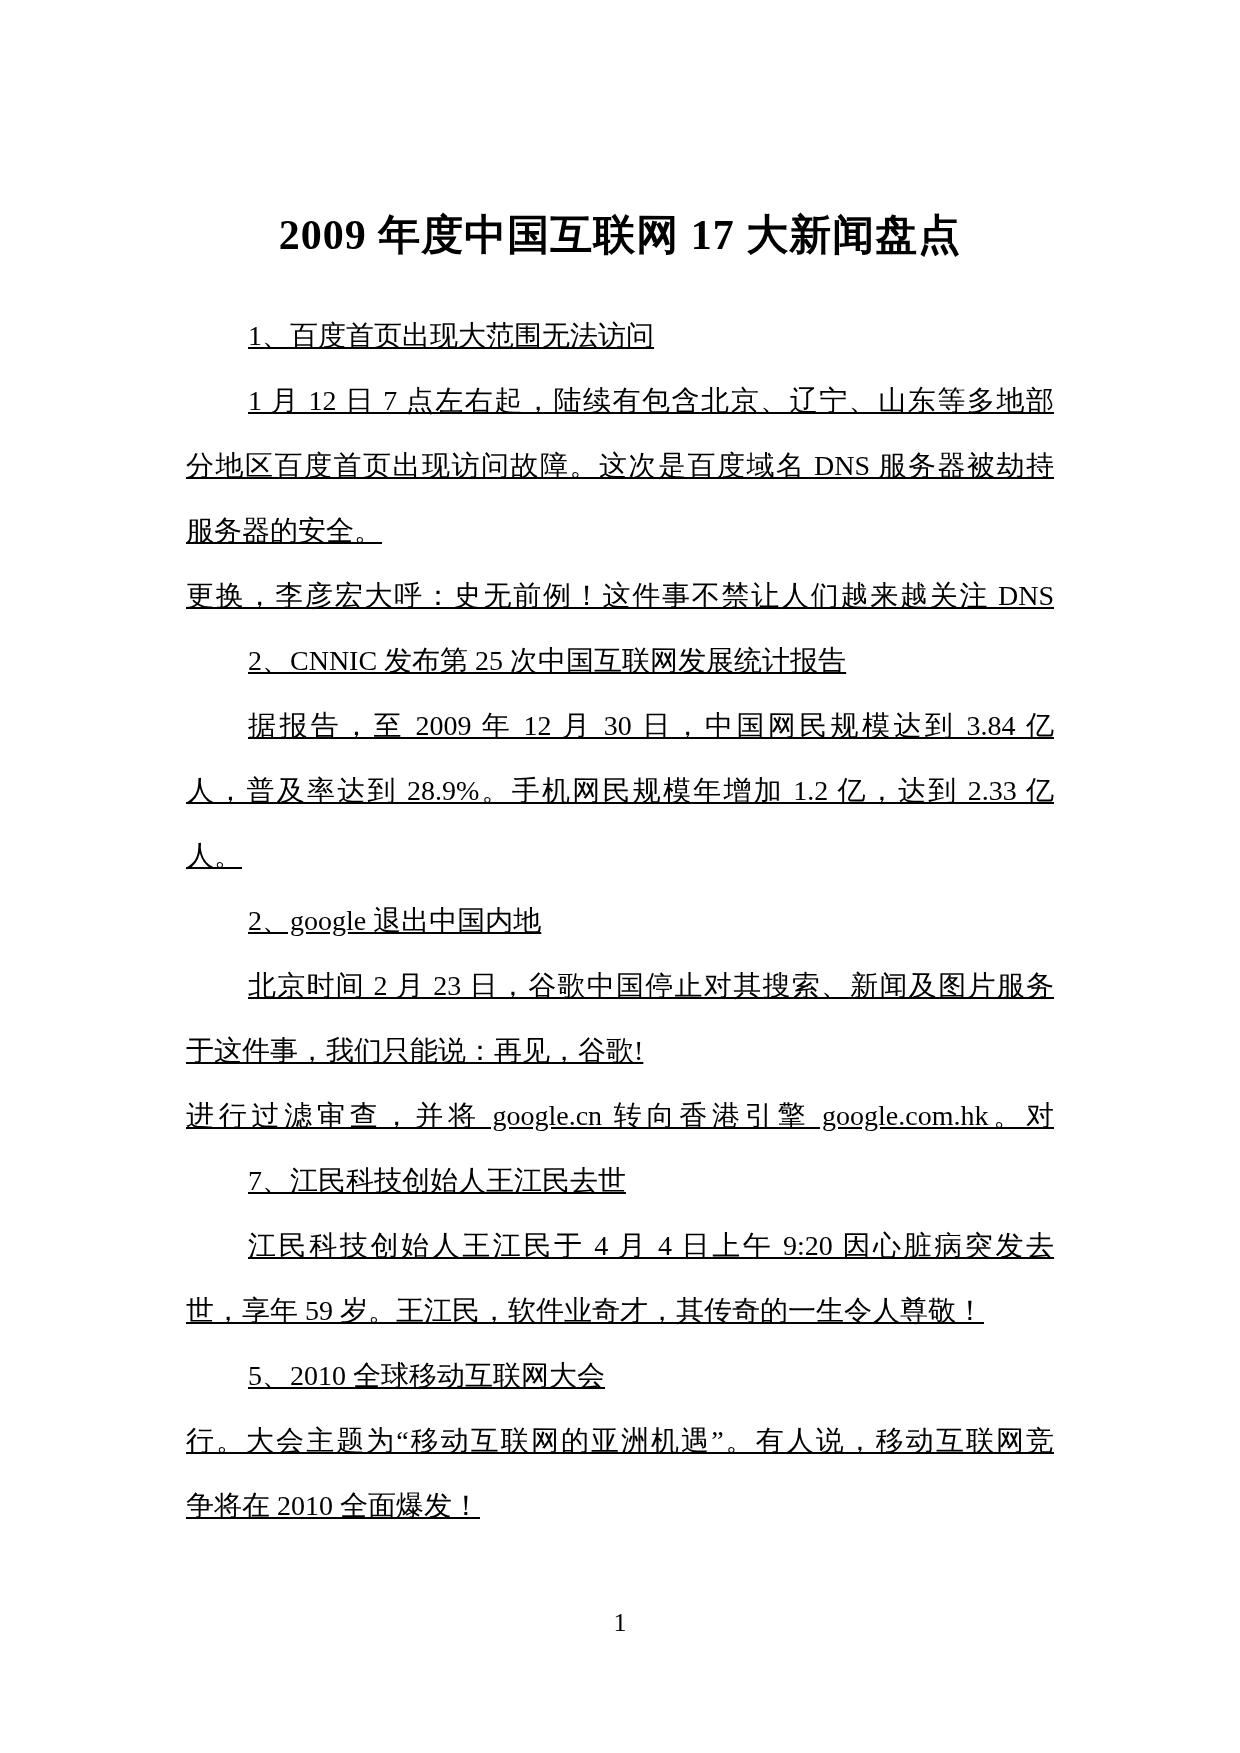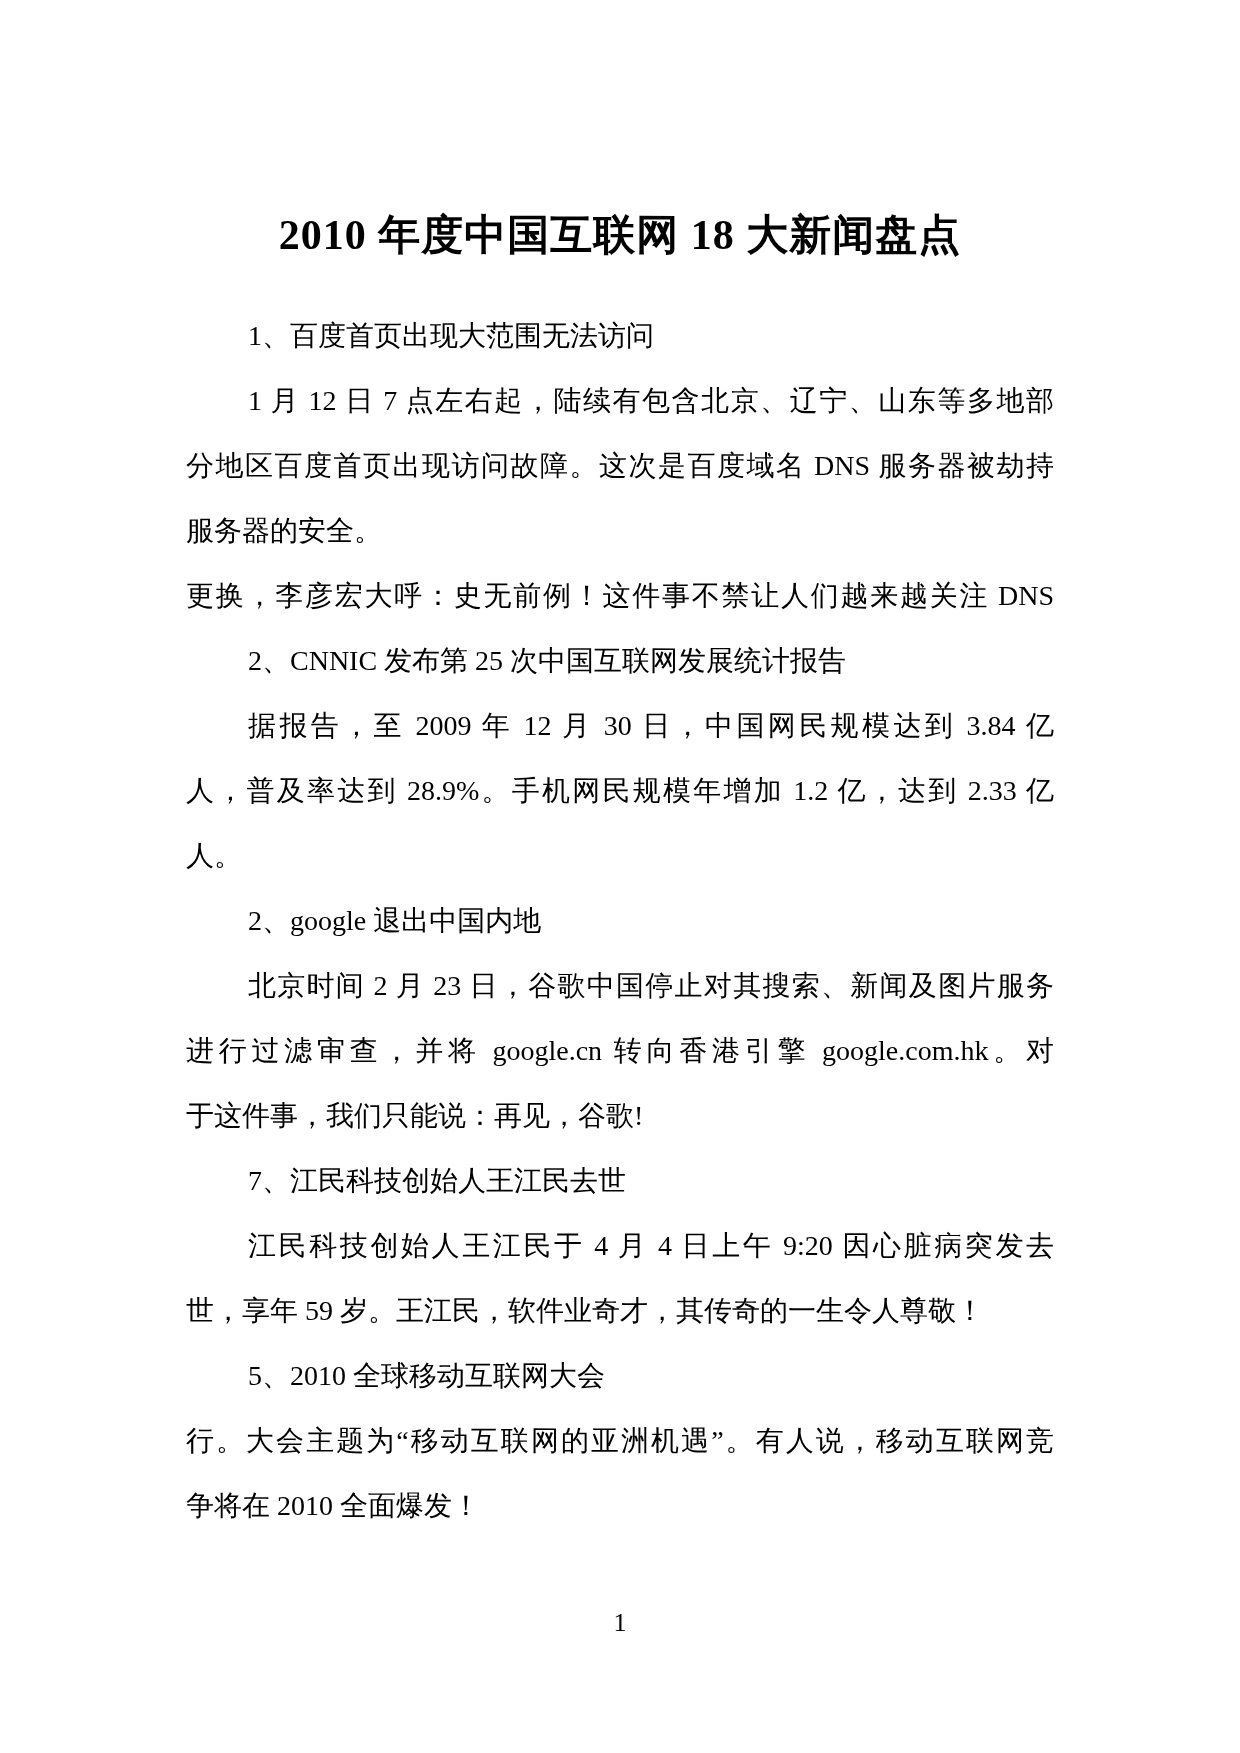--- a/index.html
+++ b/index.html
@@ -22,20 +22,21 @@
   .doc-title {
     font-size: 42px;
     line-height: 65px;
     font-weight: 600;
     text-align: center;
     letter-spacing: 1px;
     white-space: nowrap;
   }
   .doc-body {
     margin-top: 35px;
+    text-decoration: underline;
   }
   .line {
     font-size: 28px;
     line-height: 65px;
     height: 65px;
     overflow: hidden;
     text-align: left;
   }
   .line.indent {
     padding-left: 62px;
@@ -51,37 +52,37 @@
     width: 100%;
     text-align: center;
     font-size: 26px;
     line-height: 34px;
   }
 </style>
 </head>
 <body>
 
 <div class="page">
-  <div class="doc-title">2010 年度中国互联网 18 大新闻盘点</div>
+  <div class="doc-title">2009 年度中国互联网 17 大新闻盘点</div>
 
   <div class="doc-body">
 
   <div class="line indent">1、百度首页出现大范围无法访问</div>
       <div class="line indent fill">1 月 12 日 7 点左右起，陆续有包含北京、辽宁、山东等多地部</div>
       <div class="line fill">分地区百度首页出现访问故障。这次是百度域名 DNS 服务器被劫持</div>
       <div class="line">服务器的安全。</div>
       <div class="line fill">更换，李彦宏大呼：史无前例！这件事不禁让人们越来越关注 DNS</div>
       <div class="line indent">2、CNNIC 发布第 25 次中国互联网发展统计报告</div>
       <div class="line indent fill">据报告，至 2009 年 12 月 30 日，中国网民规模达到 3.84 亿</div>
       <div class="line fill">人，普及率达到 28.9%。手机网民规模年增加 1.2 亿，达到 2.33 亿</div>
       <div class="line">人。</div>
       <div class="line indent">2、google 退出中国内地</div>
       <div class="line indent fill">北京时间 2 月 23 日，谷歌中国停止对其搜索、新闻及图片服务</div>
+      <div class="line">于这件事，我们只能说：再见，谷歌!</div>
       <div class="line fill">进行过滤审查，并将 google.cn 转向香港引擎 google.com.hk。对</div>
-      <div class="line">于这件事，我们只能说：再见，谷歌!</div>
       <div class="line indent">7、江民科技创始人王江民去世</div>
       <div class="line indent fill">江民科技创始人王江民于 4 月 4 日上午 9:20 因心脏病突发去</div>
       <div class="line">世，享年 59 岁。王江民，软件业奇才，其传奇的一生令人尊敬！</div>
       <div class="line indent">5、2010 全球移动互联网大会</div>
       <div class="line fill">行。大会主题为“移动互联网的亚洲机遇”。有人说，移动互联网竞</div>
       <div class="line">争将在 2010 全面爆发！</div>
     </div>
 
   <div class="page-footer">1</div>
 </div>

